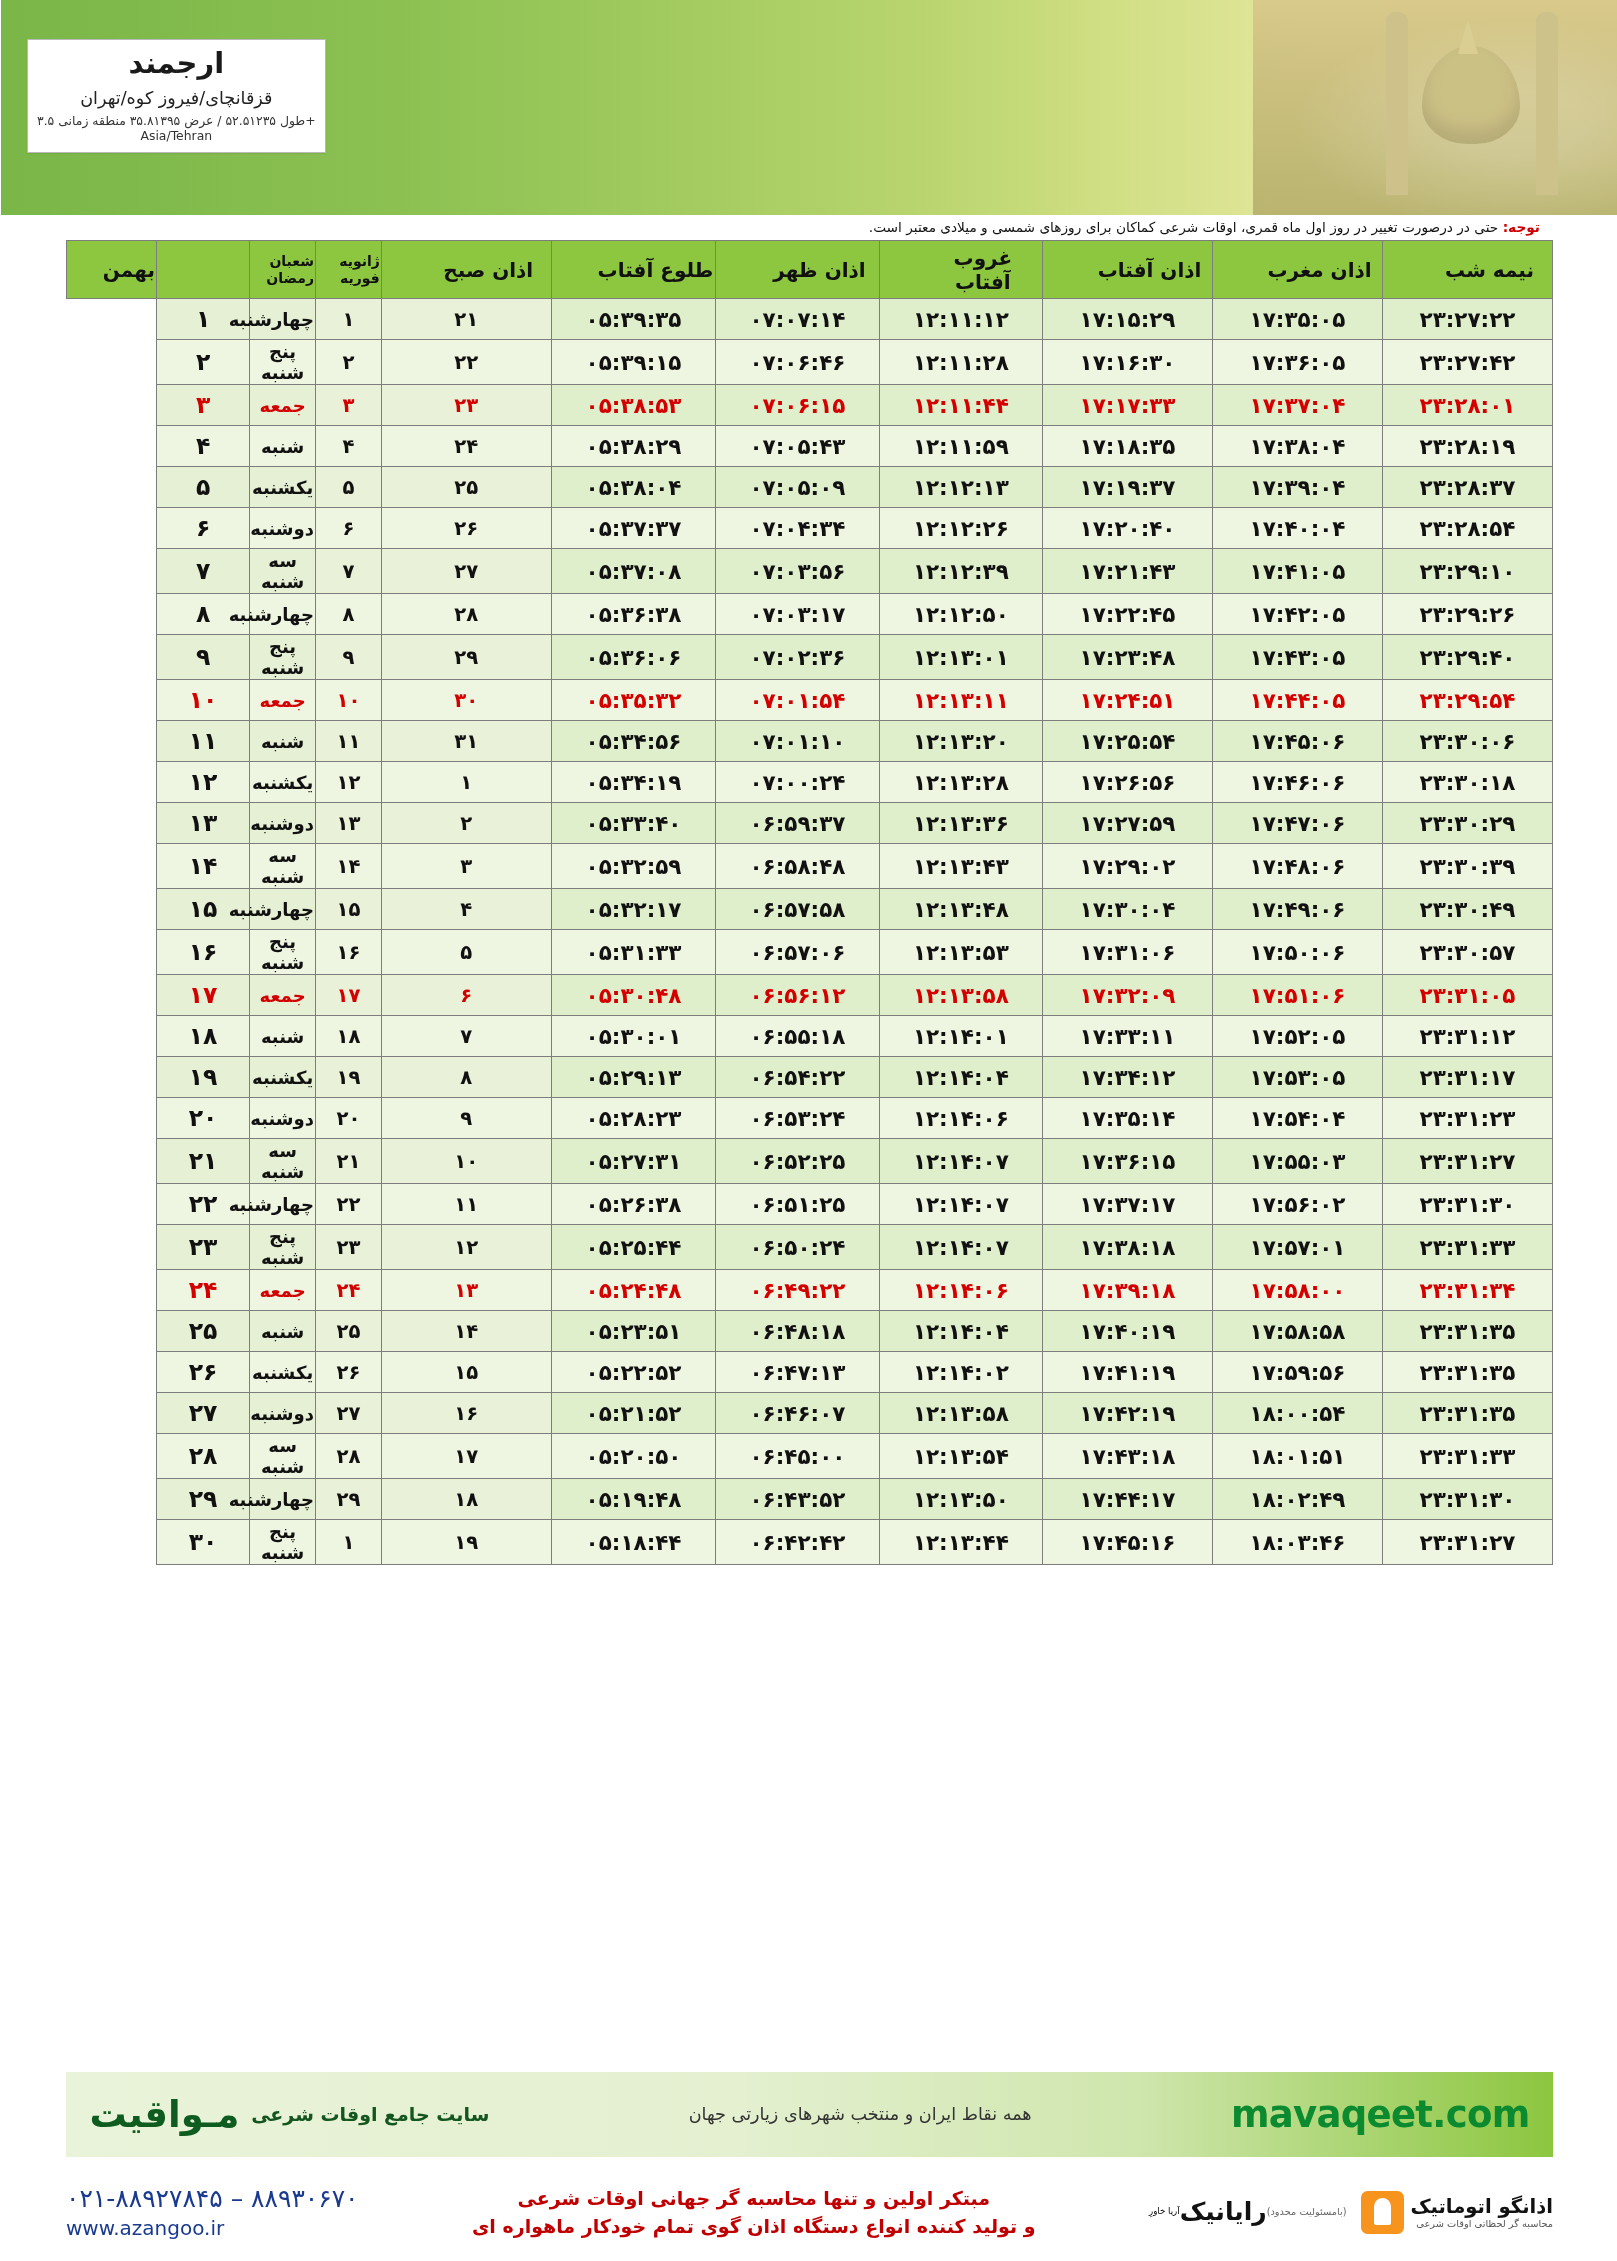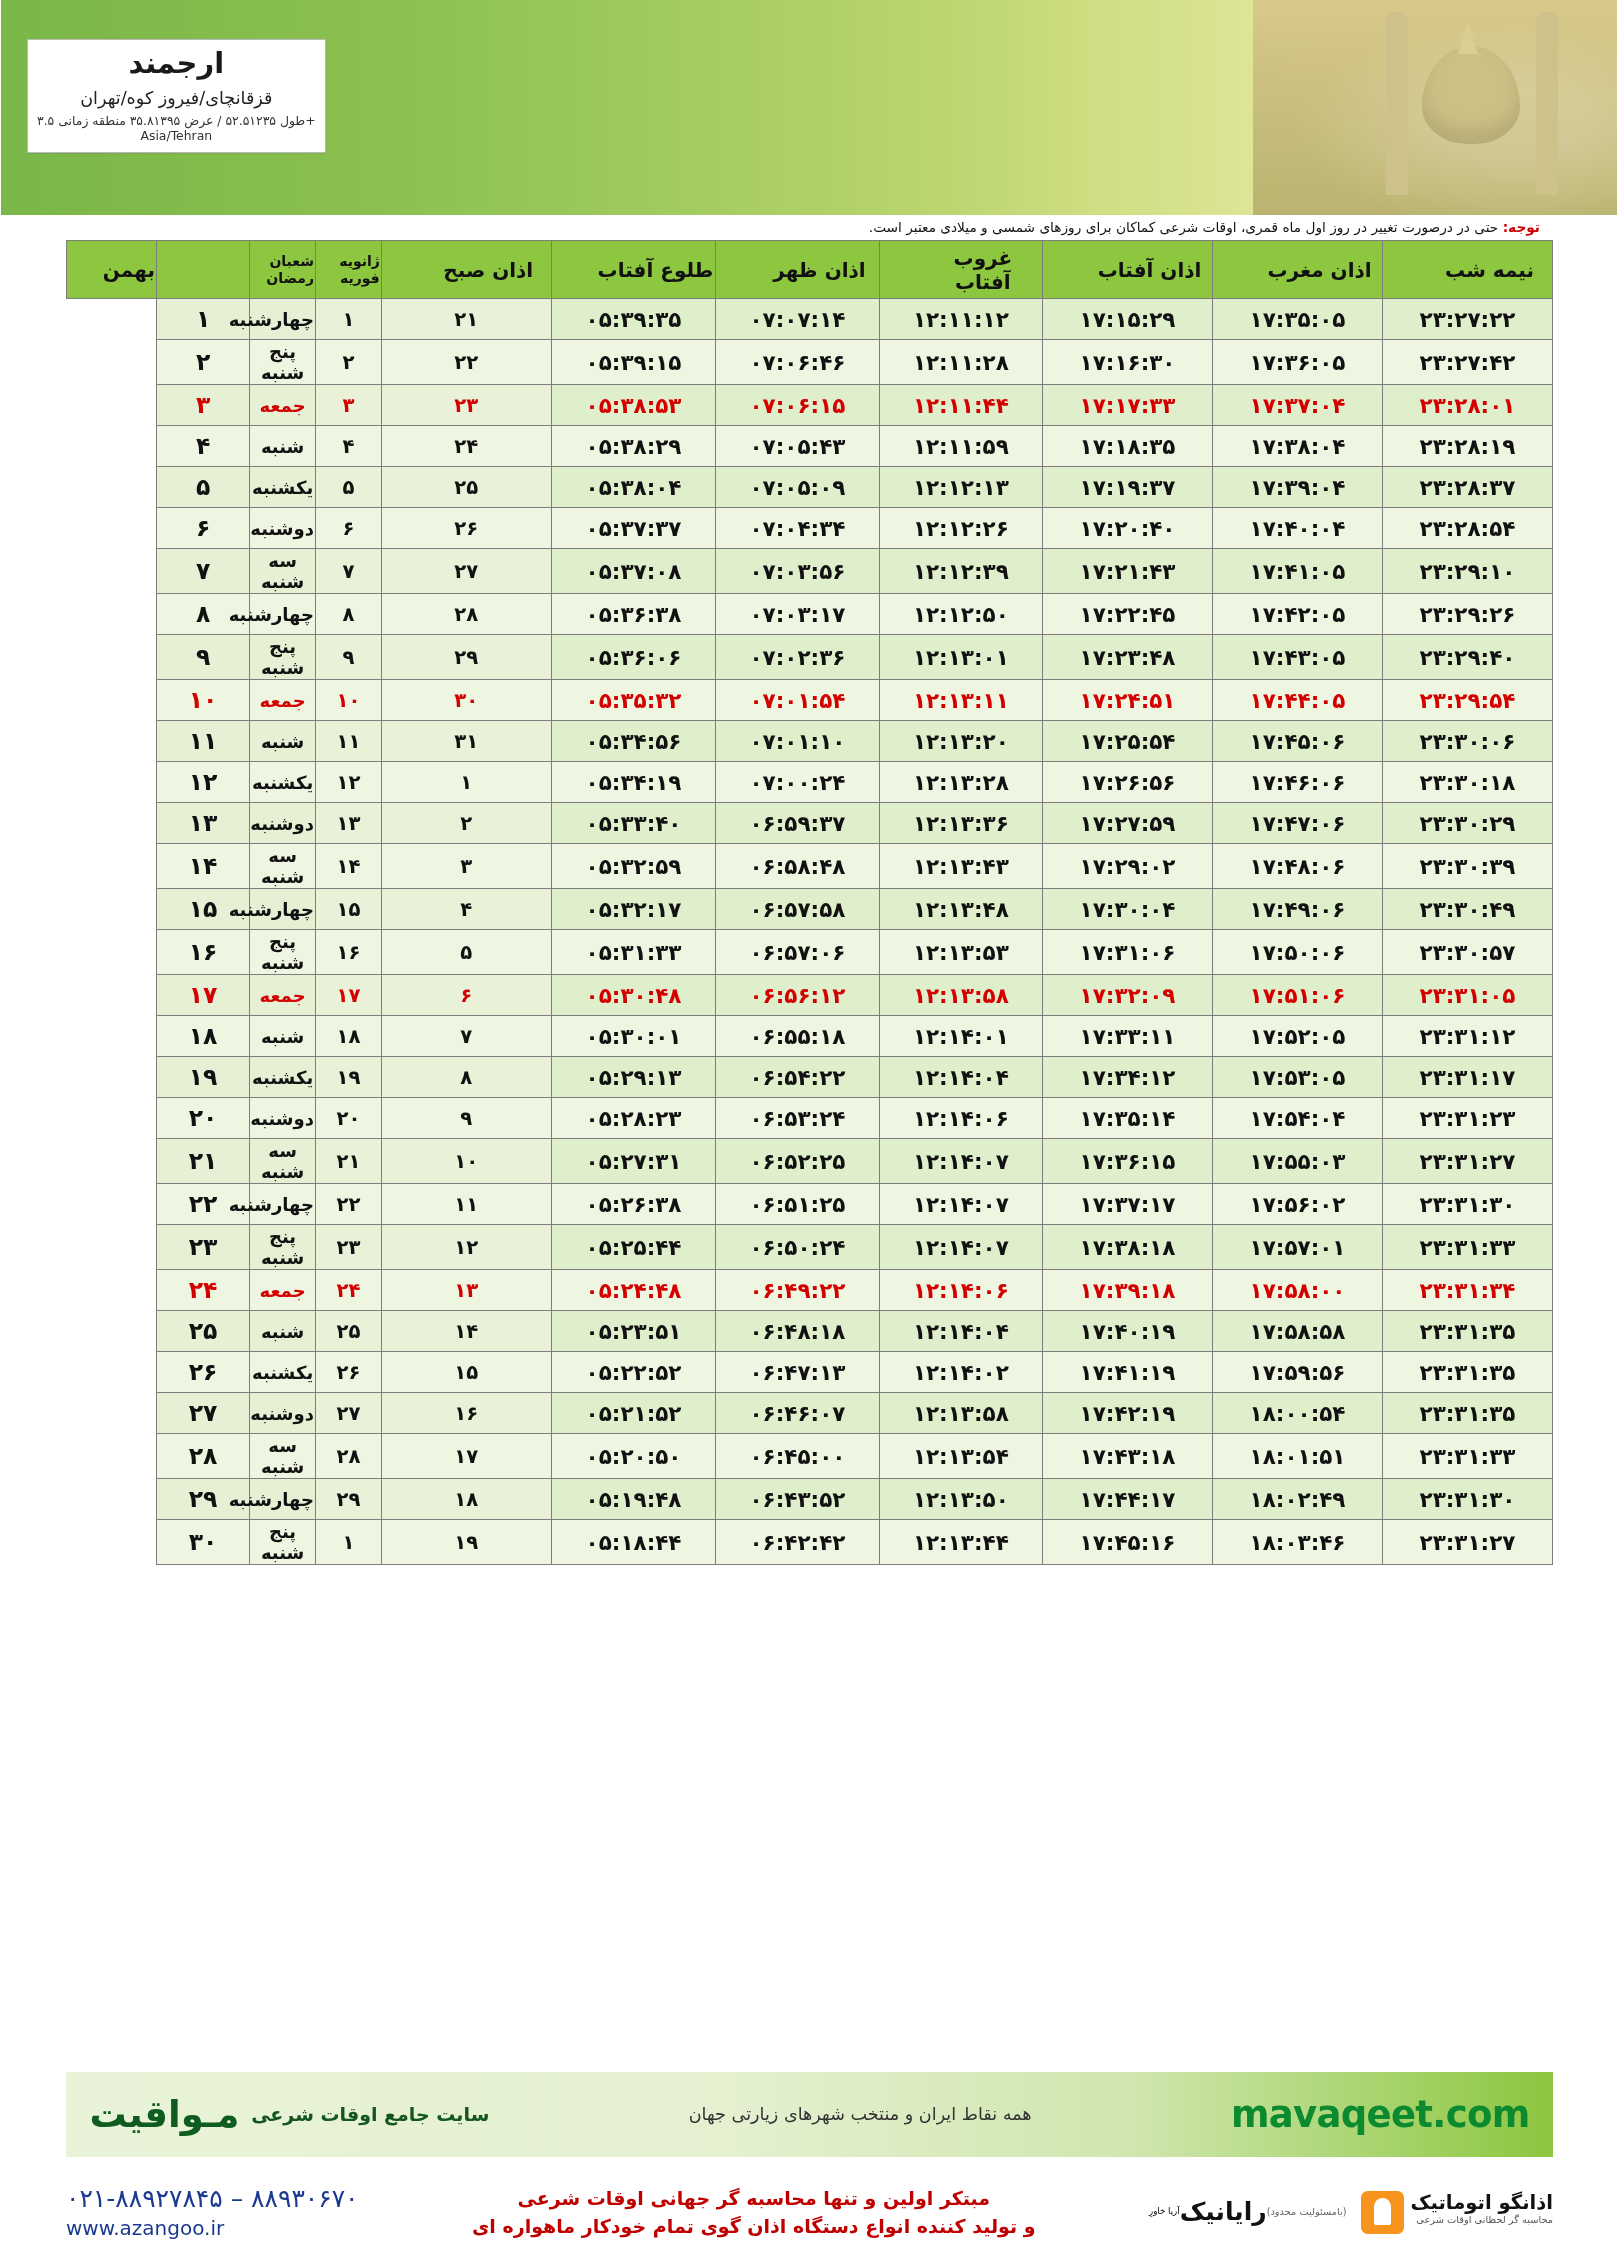--- a/index.html
+++ b/index.html
@@ -109,21 +109,21 @@
     position:absolute;top:121px;right:65px;width:1487px;height:78px;
     display:flex;align-items:center;justify-content:space-between;direction:rtl;
   }
   .foot-phone{direction:ltr;text-align:left;color:#1a3a8f;font-weight:normal;}
   .foot-phone .ph{font-size:25px;}
   .foot-phone .web{font-size:20px;margin-top:3.9px;}
   .foot-center{flex:1;text-align:center;color:#c00000;font-size:19px;font-weight:bold;line-height:1.5;}
   .foot-logos{display:flex;align-items:center;gap:14.4px;}
   .logo-box{display:flex;flex-direction:row;align-items:center;line-height:1.1;}
   .logo-rayaneh{font-size:25px;font-weight:bold;color:#111;}
-  .logo-azan{display:flex;gap:6.5px;}
+  .logo-azan{display:flex;align-items:center;gap:6.5px;}
   .logo-azan .mark{
     width:43px;height:43px;background:#f7941d;border-radius:6.5px;position:relative;
   }
   .logo-azan .mark:after{
     content:"";position:absolute;left:13px;top:7.8px;width:17px;height:27px;
     background:#fff;border-radius:8.5px 8.5px 2.6px 2.6px;
   }
   .logo-azan .txt{font-size:19.6px;font-weight:bold;color:#111;text-align:right;}
   .logo-azan .txt small{display:block;font-size:9.8px;color:#555;font-weight:normal;}
 </style>

